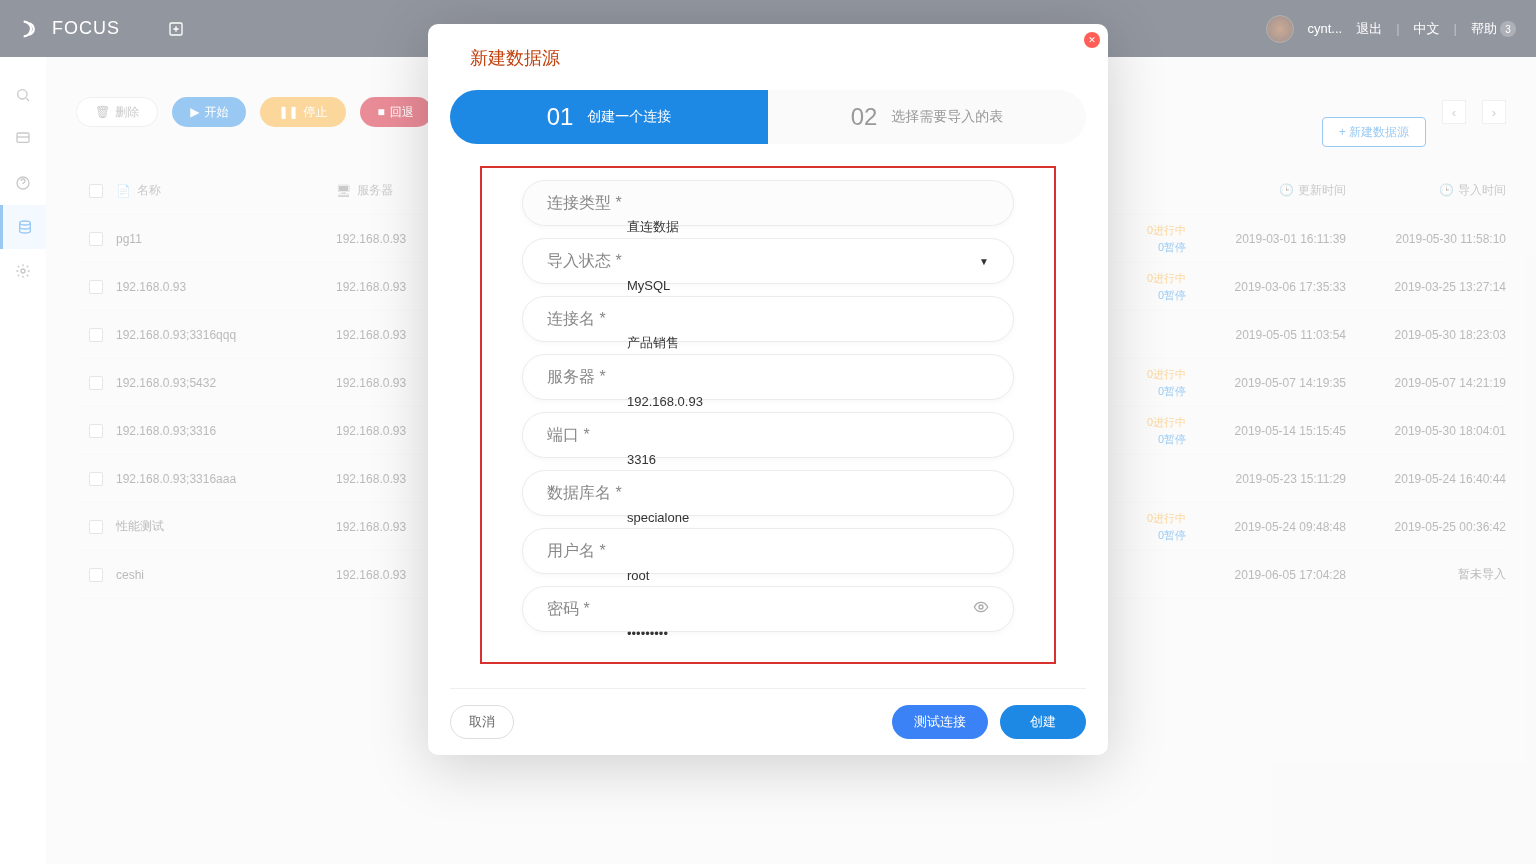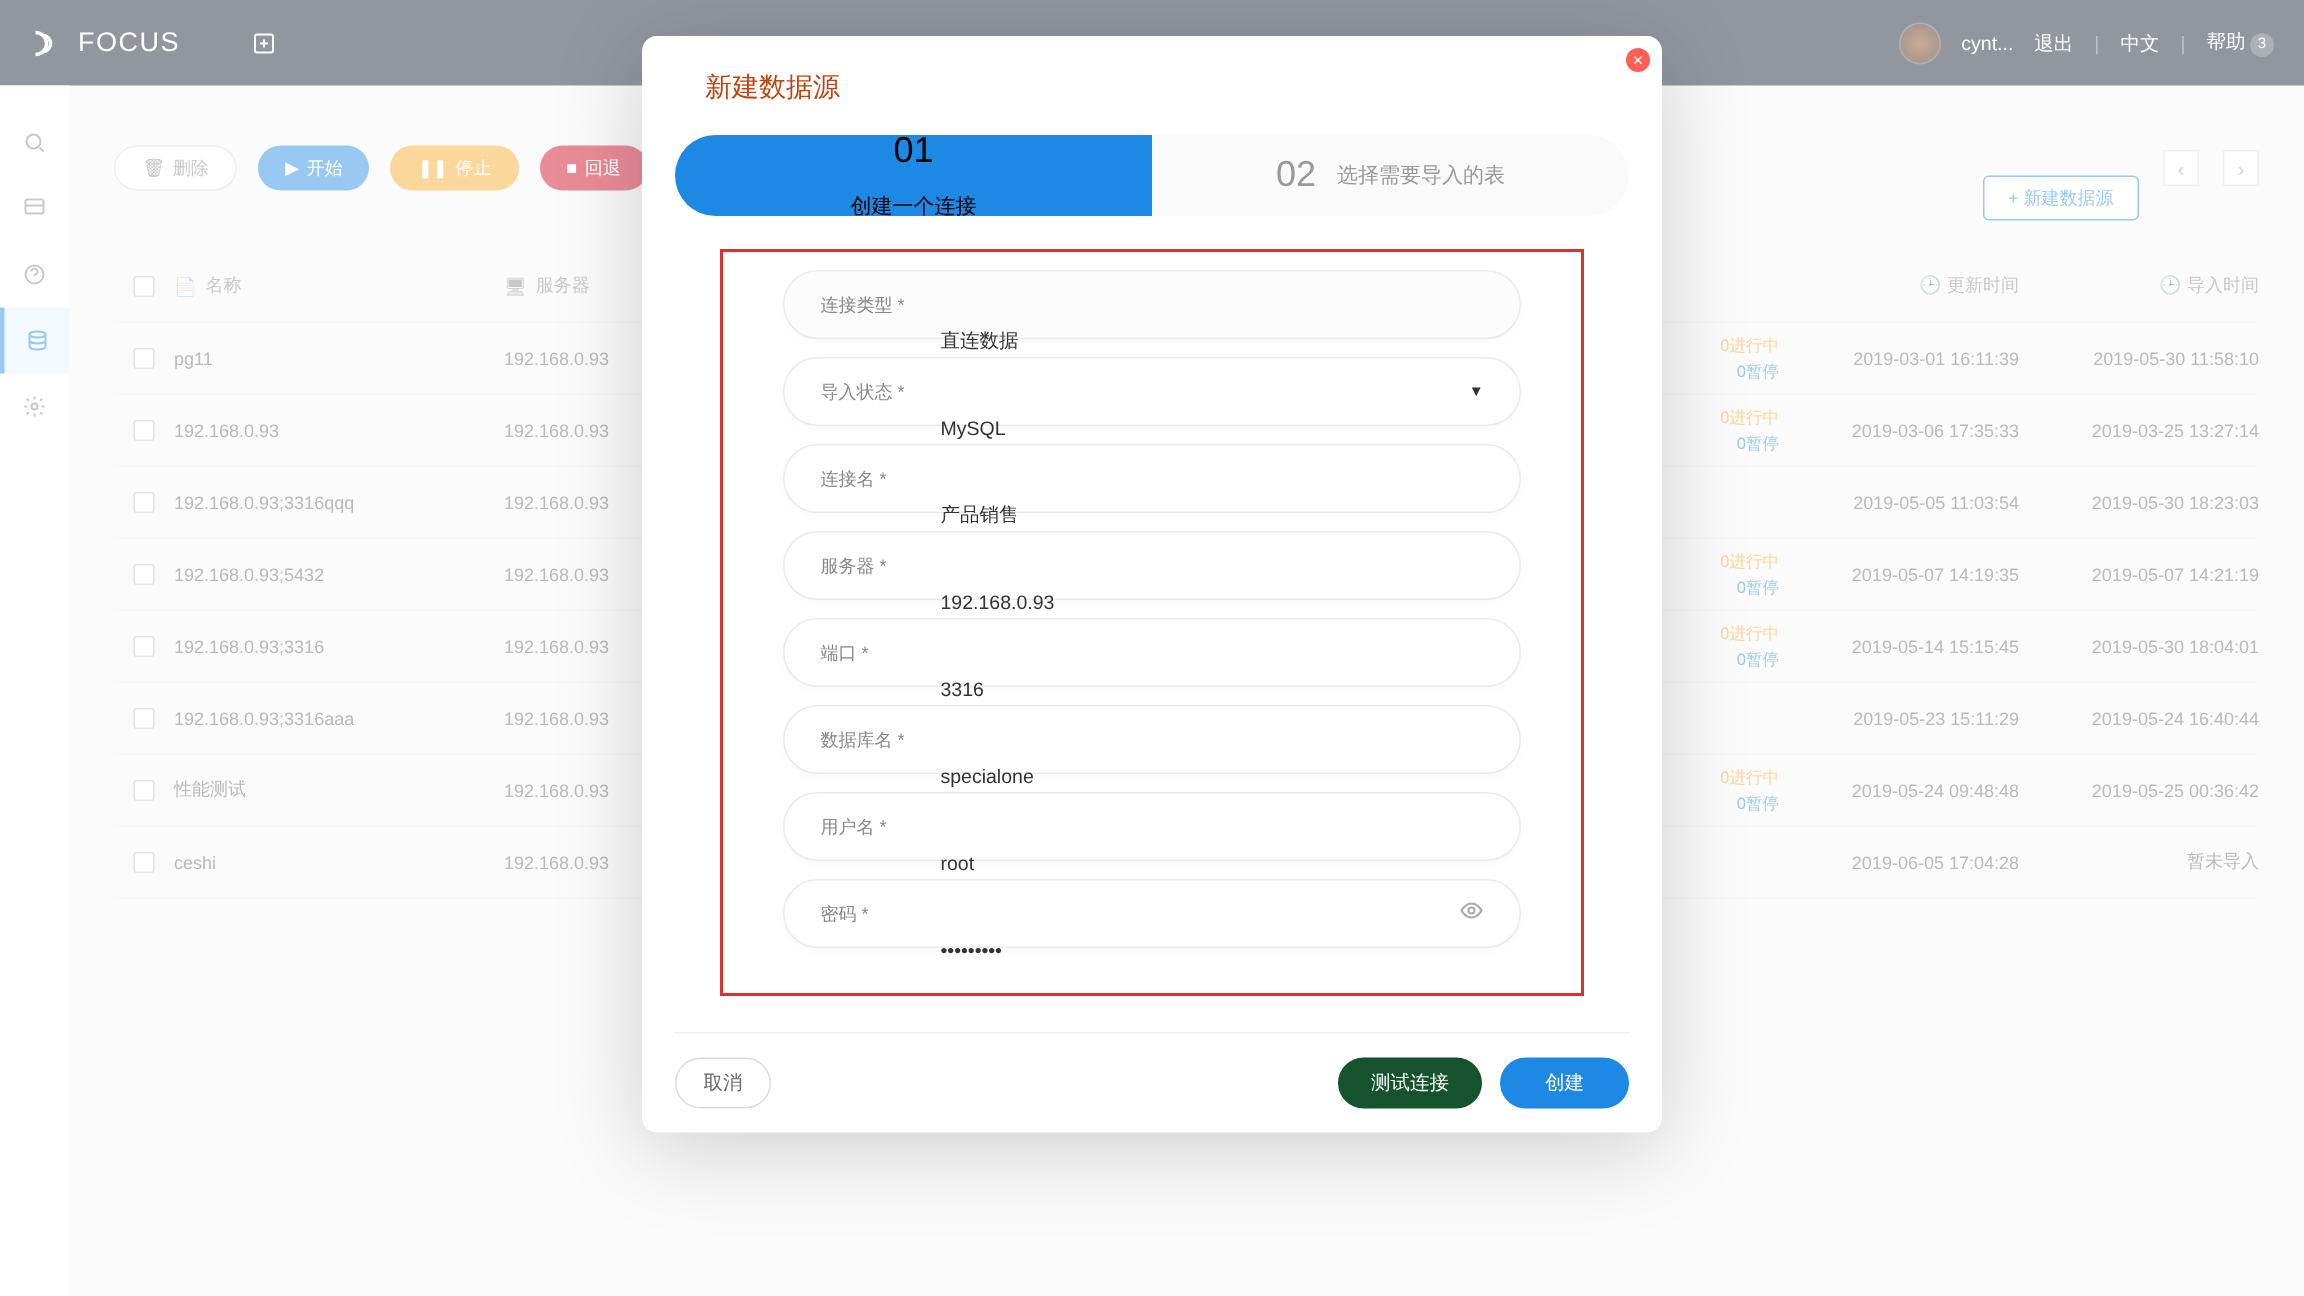--- a/index.html
+++ b/index.html
@@ -47,35 +47,35 @@
 .status-blue { color: #1e88e5; font-size: 11px; }
 .checkbox { width: 14px; height: 14px; border: 1px solid #c0c6cc; border-radius: 2px; background: #fff; }
 
 .overlay { position: absolute; inset: 0; background: rgba(255,255,255,0.55); display: flex; align-items: flex-start; justify-content: center; padding-top: 24px; }
 .modal { width: 680px; background: #fff; border-radius: 10px; box-shadow: 0 10px 60px rgba(0,0,0,0.18); position: relative; padding: 22px 22px 0 22px; }
 .modal-close { position: absolute; top: 8px; right: 8px; width: 16px; height: 16px; border-radius: 50%; background: #ff5f56; color: #fff; font-size: 9px; display: flex; align-items: center; justify-content: center; cursor: pointer; }
 .modal-title { font-size: 18px; color: #c2410c; margin-bottom: 20px; margin-left: 20px; }
 .steps { display: flex; height: 54px; border-radius: 27px; background: #fafafa; overflow: hidden; margin-bottom: 22px; }
 .step { flex: 1; display: flex; align-items: center; justify-content: center; gap: 14px; font-size: 14px; }
 .step-num { font-size: 24px; font-weight: 500; }
-.step.active { background: #1e88e5; color: #000000; flex-direction: column; }
+.step.active { background: #1e88e5; color: #ffffff; }
 .step:not(.active) { color: #999; }
 
 .form-box { border: 2px solid #d9322e; padding: 12px 40px 18px 40px; margin: 0 30px 24px 30px; }
 .field { height: 46px; background: #fff; border: 1px solid #e8ecef; border-radius: 23px; display: flex; align-items: center; margin-bottom: 12px; padding: 0 24px; box-shadow: 0 2px 6px rgba(0,0,0,0.03); position: relative; }
 .field.readonly { background: #fcfcfc; }
-.field-label { width: 80px; font-size: 12px; color: #888; flex-shrink: 0; }
+.field-label { width: 80px; font-size: 16px; color: #888; flex-shrink: 0; }
 .field-value { flex: 1; border: none; outline: none; font-size: 13px; color: #333; background: transparent; margin-top: 48px; }
 .field .caret { position: absolute; right: 24px; font-size: 10px; color: #333; pointer-events: none; }
 .eye-icon { color: #aaa; cursor: pointer; }
 
 .modal-footer { border-top: 1px solid #eee; padding: 16px 0; display: flex; align-items: center; }
 .footer-cancel { height: 34px; padding: 0 18px; border-radius: 17px; border: 1px solid #ddd; background: #fff; color: #666; font-size: 13px; cursor: pointer; }
 .footer-right { margin-left: auto; display: flex; gap: 12px; }
-.footer-test { height: 34px; padding: 0 22px; border-radius: 17px; border: none; background: #14532d; color: #fff; font-size: 13px; cursor: pointer; }
+.footer-test { height: 34px; padding: 0 22px; border-radius: 17px; border: none; background: #3b82f6; color: #fff; font-size: 13px; cursor: pointer; }
 .footer-create { height: 34px; padding: 0 30px; border-radius: 17px; border: none; background: #1e88e5; color: #fff; font-size: 13px; cursor: pointer; }
 </style>
 </head>
 <body>
 
 <div class="header">
   <div class="header-left">
     <svg class="logo-icon" viewBox="0 0 24 24" fill="none" stroke="#fff" stroke-width="2.5">
         <path d="M4 4 a8 8 0 0 1 0 16"></path>
         <path d="M9 6 a6 6 0 0 1 0 12"></path>

